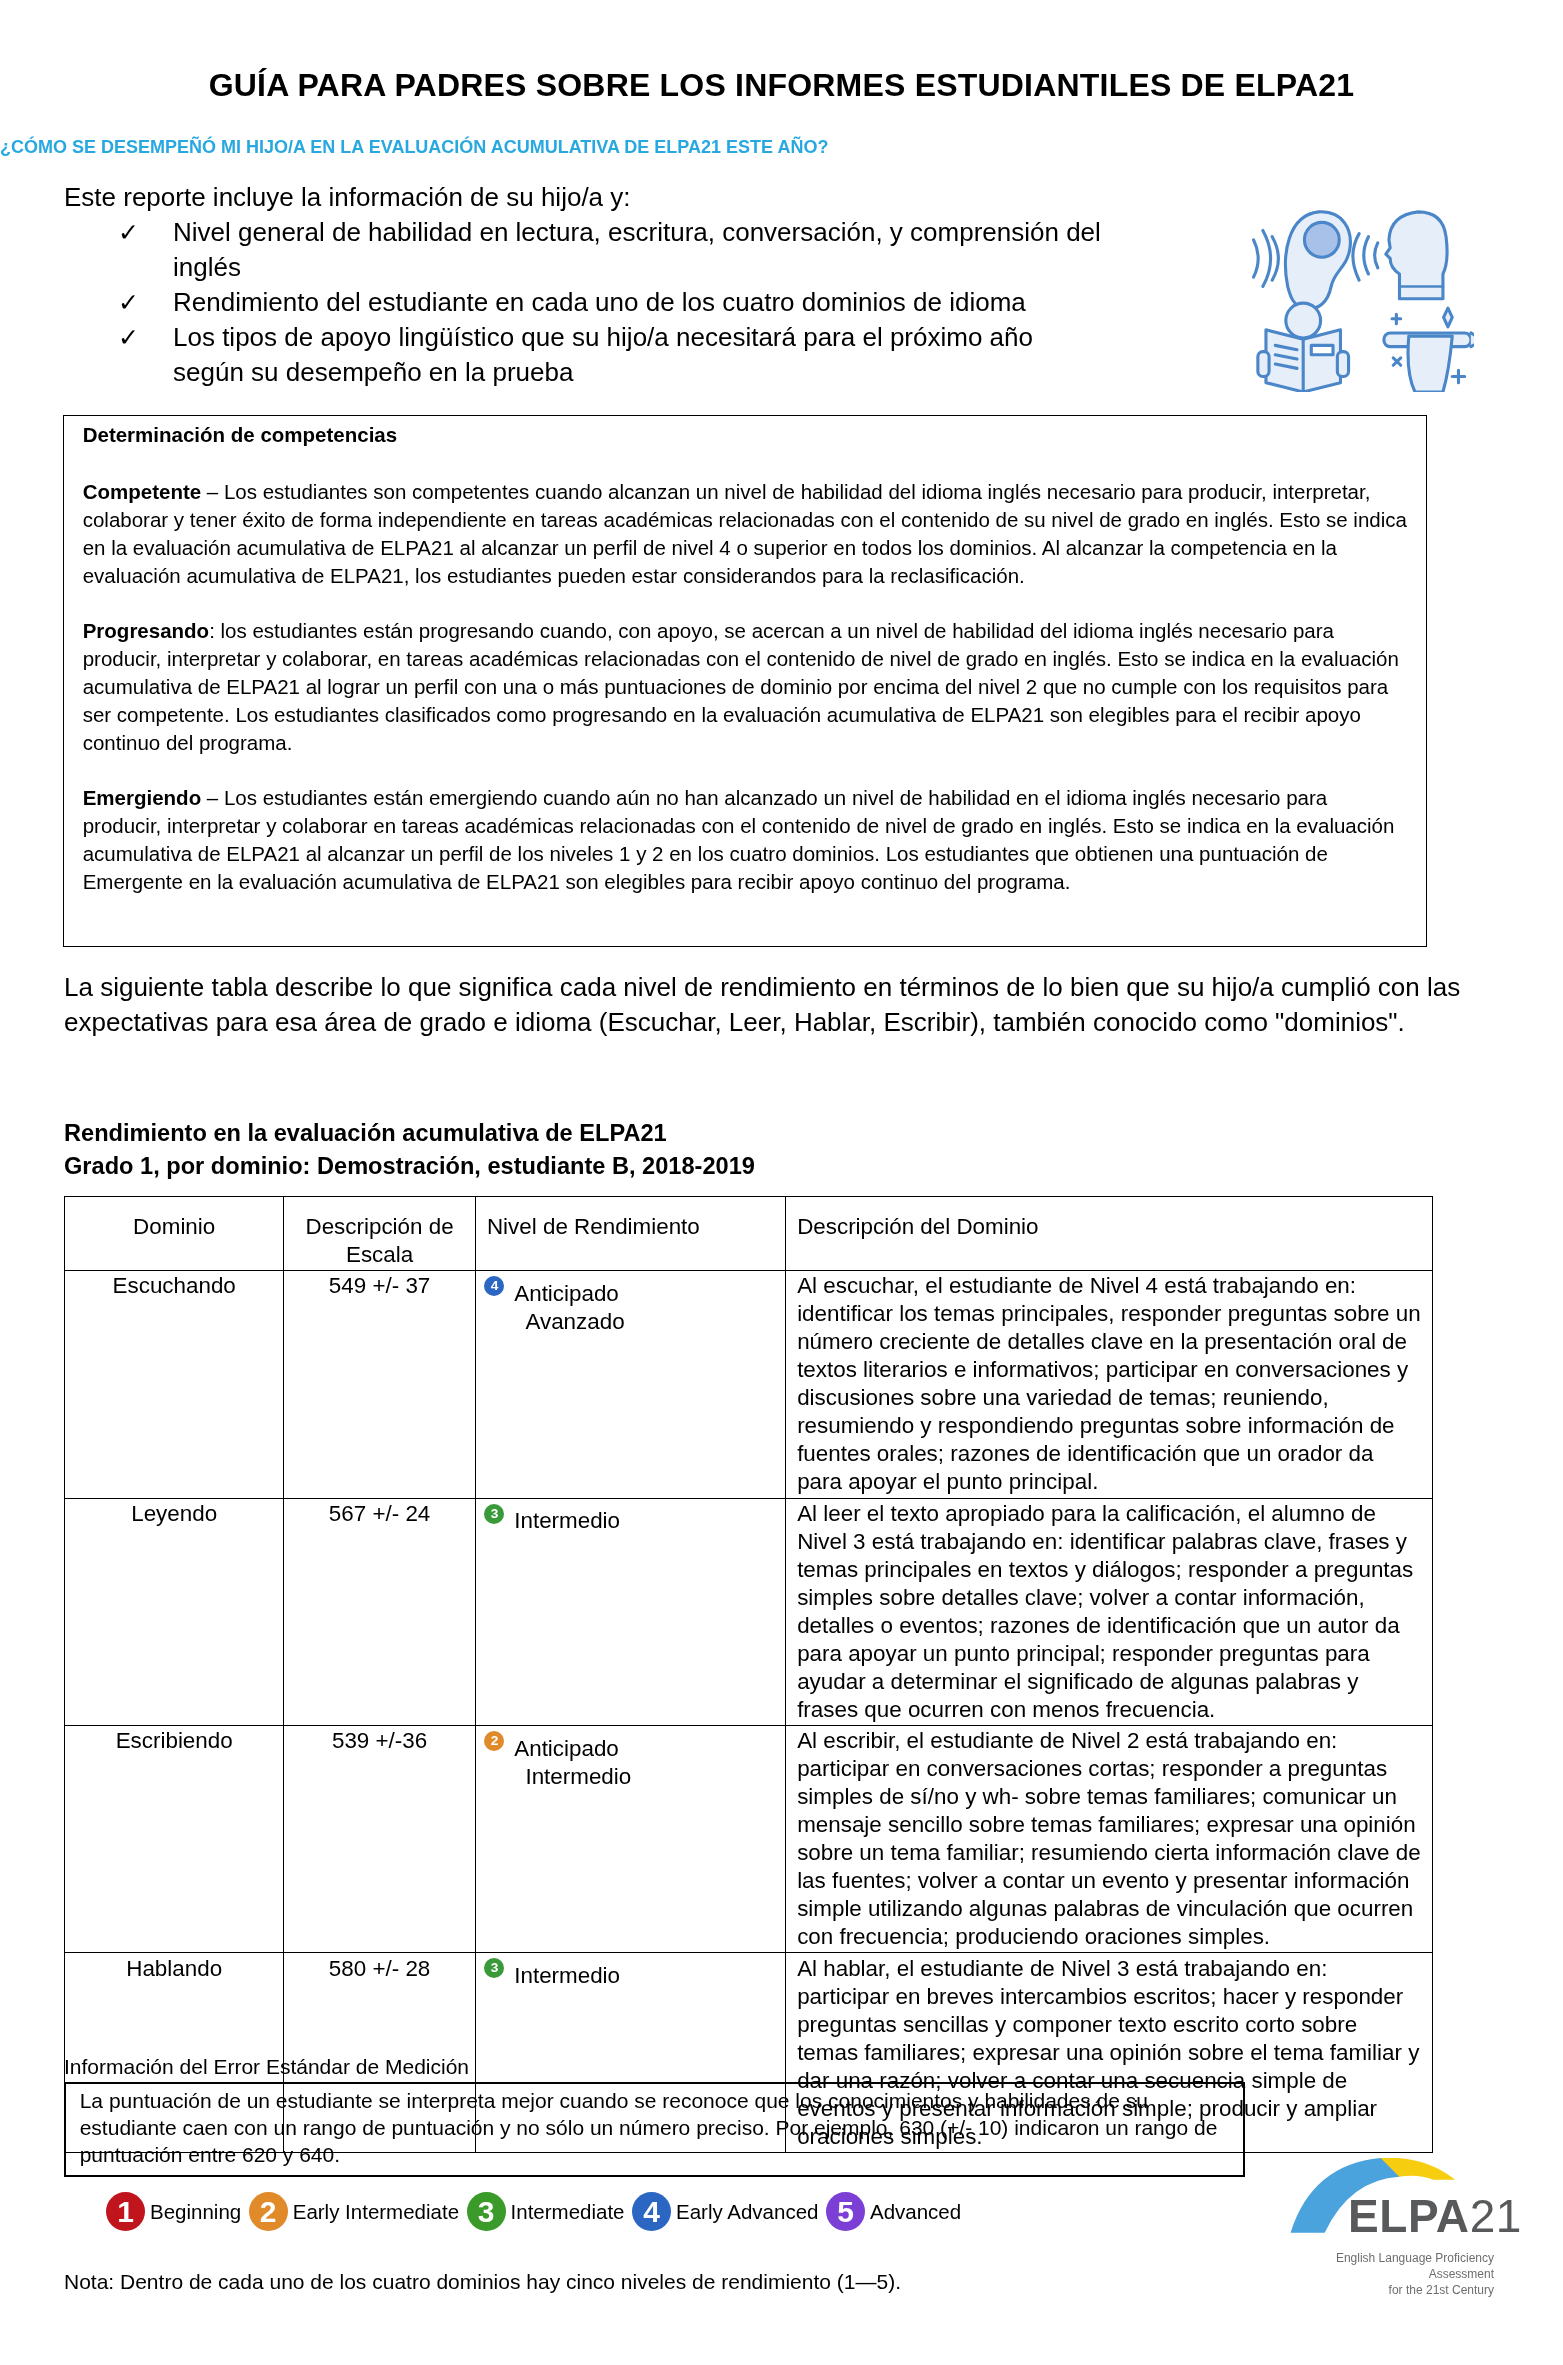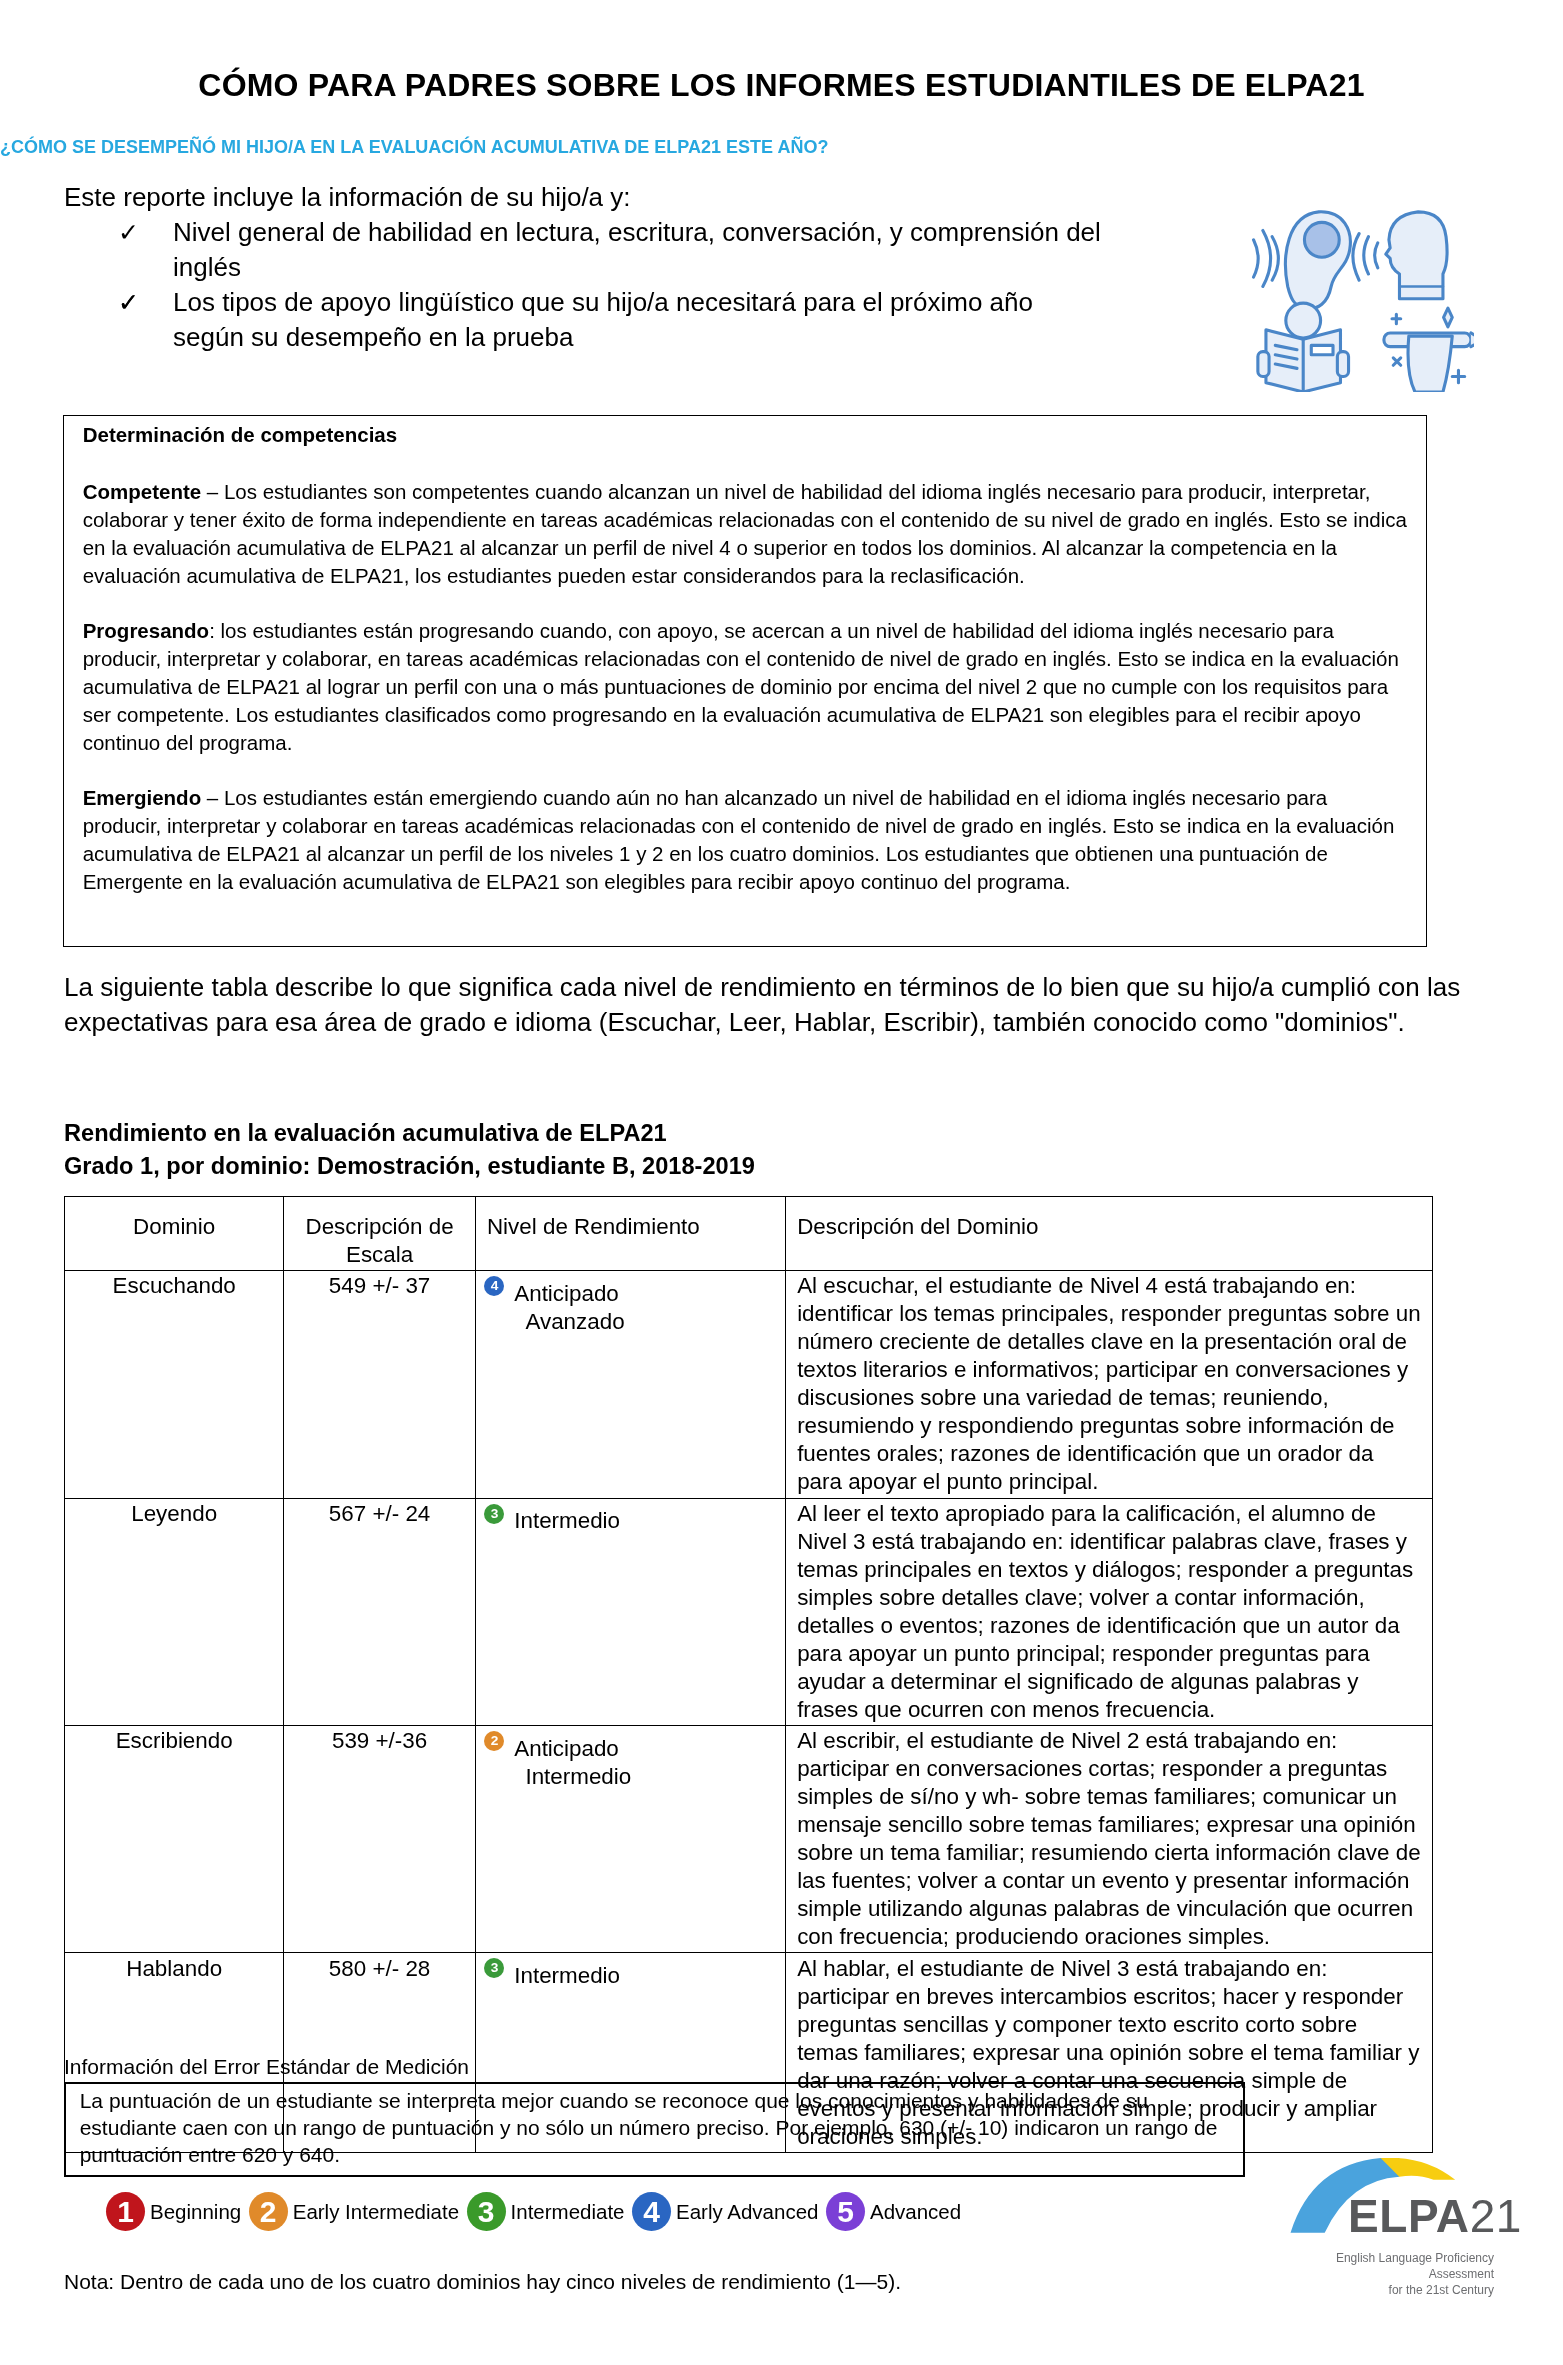--- a/index.html
+++ b/index.html
@@ -48,32 +48,33 @@
   .note { position: absolute; top: 2270px; left: 64px; font-size: 21px; }
 
   .logo { position: absolute; top: 2158px; left: 1275px; width: 261px; height: 180px; }
   .logo-word { position: absolute; left: 73px; top: 31px; font-size: 46px; font-weight: bold; color: #58595b; letter-spacing: 0.6px; }
   .logo-word .num { font-weight: normal; }
   .logo-sub { position: absolute; left: 0; top: 92px; width: 219px; text-align: right; font-size: 12px; color: #6d6e71; line-height: 16px; }
 </style>
 </head>
 <body>
 
-<div class="title">CÓMO PARA PADRES SOBRE LOS INFORMES ESTUDIANTILES DE ELPA21</div>
+<div class="title">GUÍA PARA PADRES SOBRE LOS INFORMES ESTUDIANTILES DE ELPA21</div>
 <div class="subtitle">¿CÓMO SE DESEMPEÑÓ MI HIJO/A EN LA EVALUACIÓN ACUMULATIVA DE ELPA21 ESTE AÑO?</div>
 
 <div class="intro">
   <div>Este reporte incluye la información de su hijo/a y:</div>
   <ul>
     <li style="width:961px;">
       <span class="check">✓</span>
       <span>Nivel general de habilidad en lectura, escritura, conversación, y comprensión del inglés</span>
     </li>
     <li>
       <span class="check">✓</span>
+      <span>Rendimiento del estudiante en cada uno de los cuatro dominios de idioma</span>
     </li>
     <li style="width:908px;">
       <span class="check">✓</span>
       <span>Los tipos de apoyo lingüístico que su hijo/a necesitará para el próximo año según su desempeño en la prueba</span>
     </li>
   </ul>
 </div>
 
 <svg class="icons" viewBox="0 0 380 330" fill="none" stroke="#4a86c8" stroke-width="5" stroke-linecap="round" stroke-linejoin="round">
   <g>

